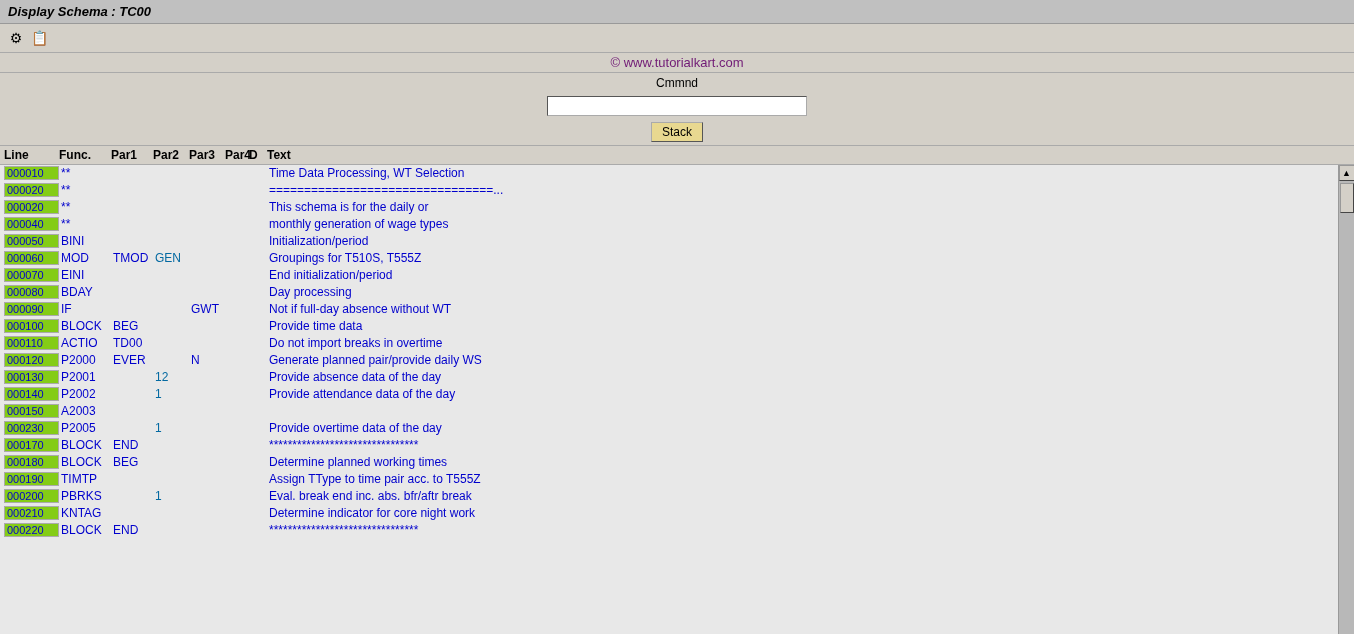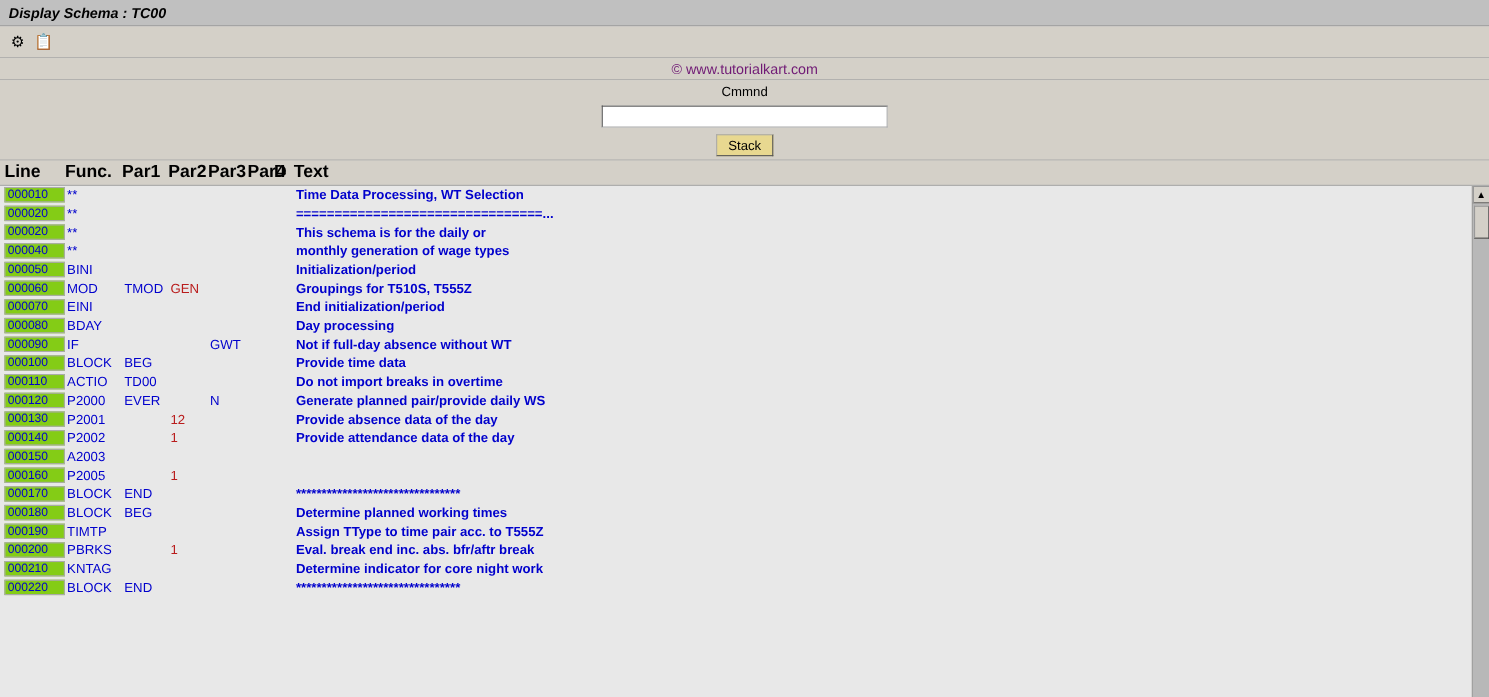--- a/index.html
+++ b/index.html
@@ -73,21 +73,21 @@
       font-size: 12px;
       cursor: pointer;
     }
     .col-headers {
       display: flex;
       background: #d4d0c8;
       padding: 2px 0 2px 4px;
       border-bottom: 1px solid #aaa;
     }
     .col-header {
-      font-size: 16px;
+      font-size: 12px;
       font-weight: bold;
       color: #000;
       white-space: nowrap;
     }
     .col-line { width: 55px; }
     .col-func { width: 52px; }
     .col-par1 { width: 42px; }
     .col-par2 { width: 36px; }
     .col-par3 { width: 36px; }
     .col-par4 { width: 24px; }
@@ -109,25 +109,25 @@
       width: 55px;
       color: #0000cc;
       border: 1px solid #aaa;
       background: #84cc16;
       padding: 0 2px;
       margin-right: 2px;
       font-size: 11px;
     }
     .cell-func { width: 52px; color: #0000cc; }
     .cell-par1 { width: 42px; color: #0000cc; }
-    .cell-par2 { width: 36px; color: #b91c1c; }
+    .cell-par2 { width: 36px; color: #0369a1; }
     .cell-par3 { width: 36px; color: #0000cc; }
     .cell-par4 { width: 24px; color: #0000cc; }
     .cell-d { width: 18px; color: #0000cc; }
-    .cell-text { flex: 1; color: #0000cc; font-weight: bold; }
+    .cell-text { flex: 1; color: #0000cc; }
 
     .scrollbar-vertical {
       width: 16px;
       background: #d4d0c8;
       border-left: 1px solid #999;
       display: flex;
       flex-direction: column;
       align-items: center;
       flex-shrink: 0;
     }
@@ -376,27 +376,28 @@
         <div class="data-row">
     <span class="cell cell-line">000150</span>
     <span class="cell cell-func">A2003</span>
     <span class="cell cell-par1"></span>
     <span class="cell cell-par2"></span>
     <span class="cell cell-par3"></span>
     <span class="cell cell-par4"></span>
     <span class="cell cell-d"></span>
   </div>
         <div class="data-row">
-    <span class="cell cell-line">000160</span>
+    <span class="cell cell-line">000230</span>
     <span class="cell cell-func">P2005</span>
     <span class="cell cell-par1"></span>
     <span class="cell cell-par2">1</span>
     <span class="cell cell-par3"></span>
     <span class="cell cell-par4"></span>
     <span class="cell cell-d"></span>
+    <span class="cell cell-text">Provide overtime data of the day</span>
   </div>
         <div class="data-row">
     <span class="cell cell-line">000170</span>
     <span class="cell cell-func">BLOCK</span>
     <span class="cell cell-par1">END</span>
     <span class="cell cell-par2"></span>
     <span class="cell cell-par3"></span>
     <span class="cell cell-par4"></span>
     <span class="cell cell-d"></span>
     <span class="cell cell-text">********************************</span>

